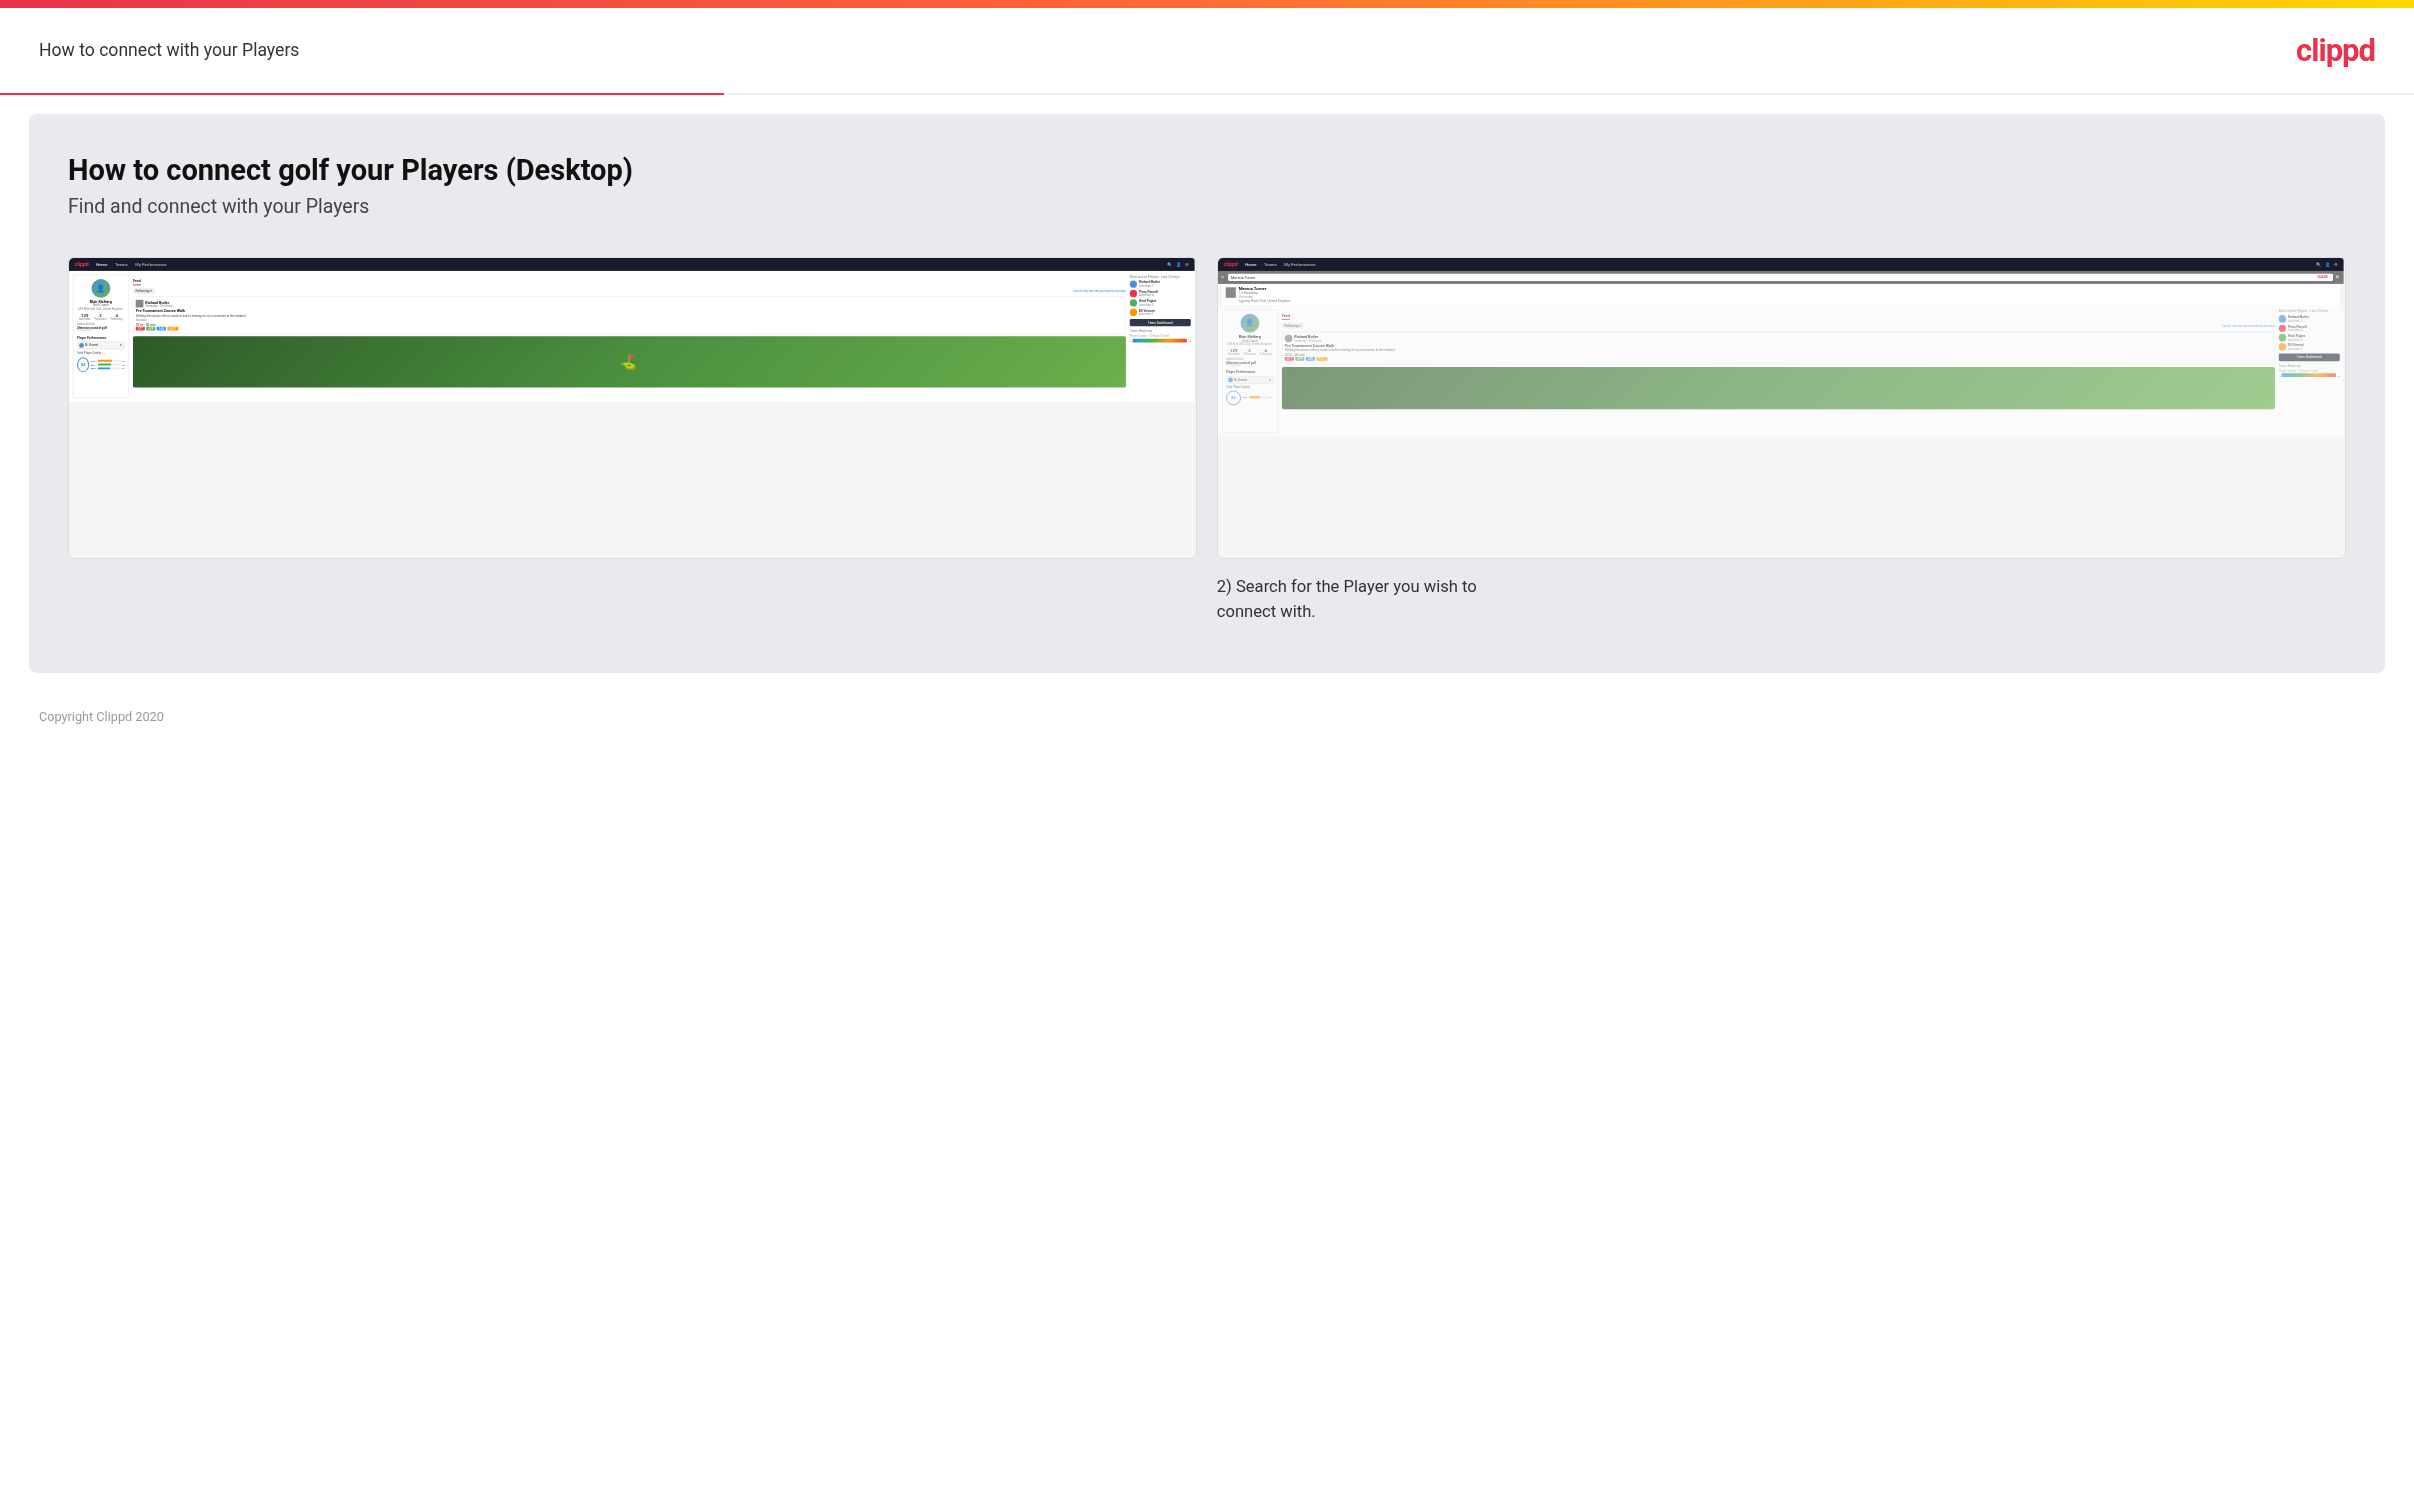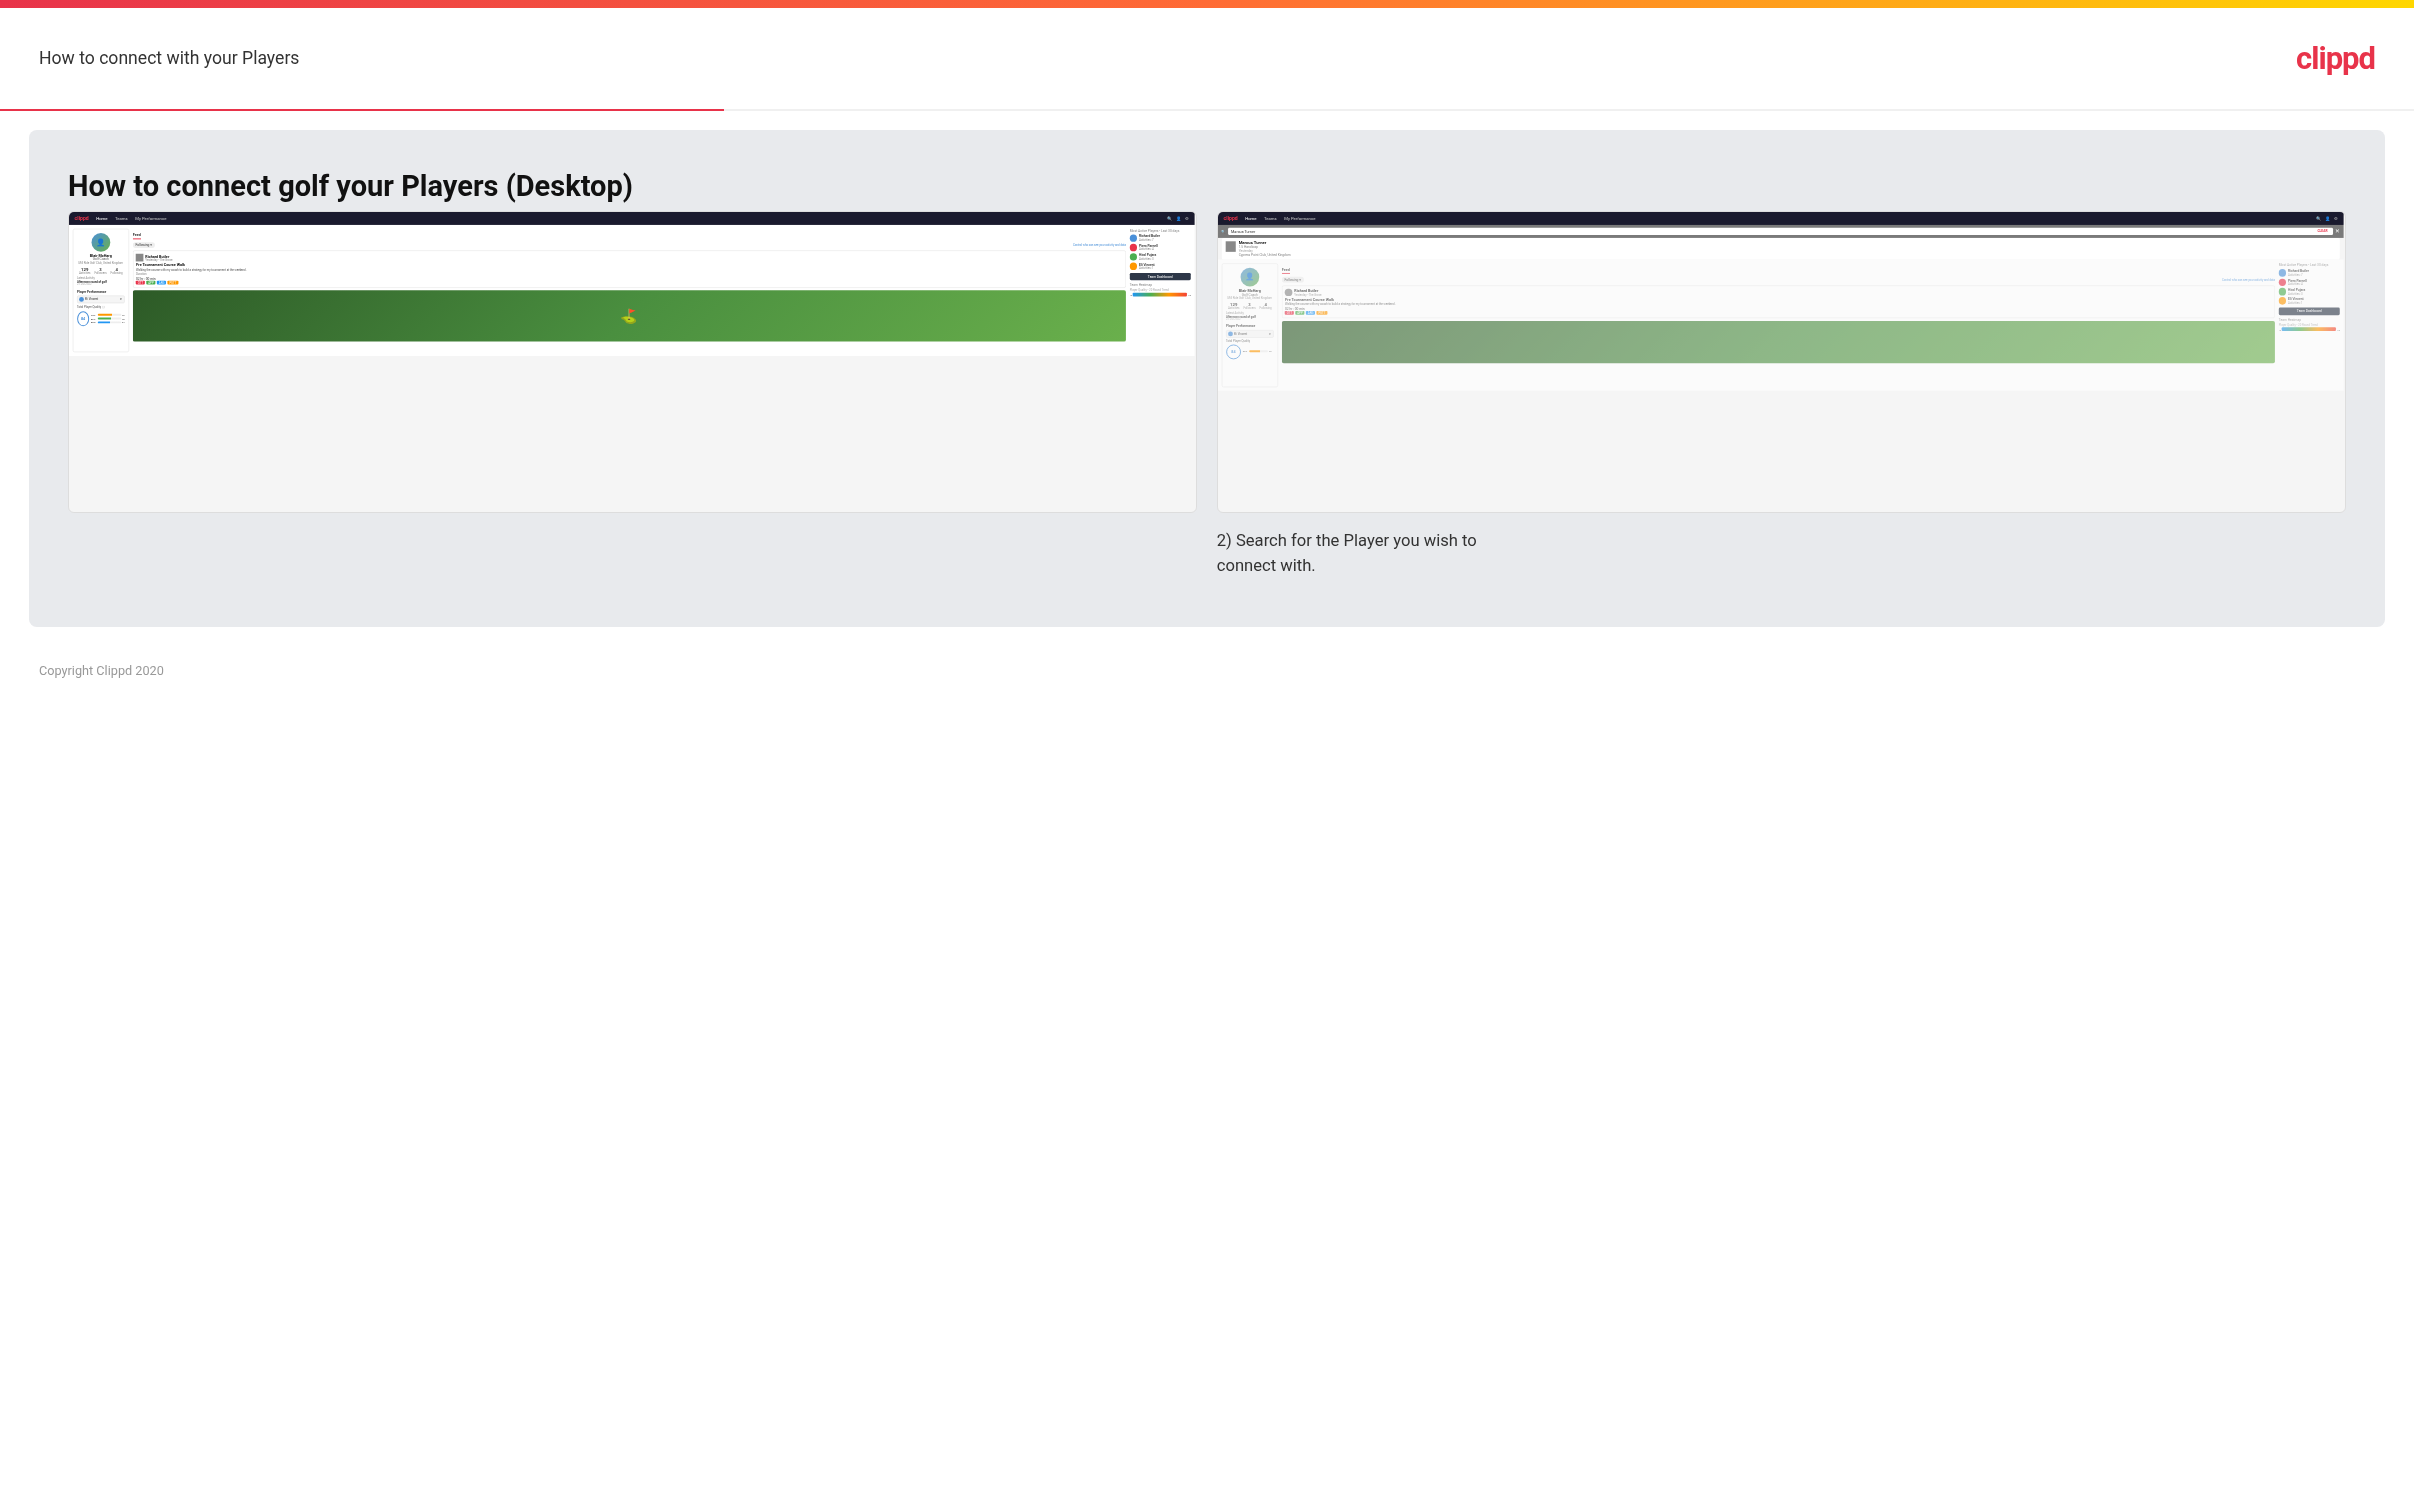--- a/index.html
+++ b/index.html
@@ -14,21 +14,21 @@
     .top-bar {
       height: 7.8px;
       background: linear-gradient(to right, #e8334a, #ff6b35, #ffd700);
     }
 
     
     .header {
       display: flex;
       align-items: center;
       justify-content: space-between;
-      padding: 32px 39px;
+      padding: 24px 39px;
       background: #fff;
     }
     .header-title {
       font-size: 17.6px;
       font-weight: 400;
       color: #333;
     }
     .logo {
       font-size: 31px;
       font-weight: 700;
@@ -369,20 +369,21 @@
 
 <div class="header">
   <span class="header-title">How to connect with your Players</span>
   <span class="logo">clippd</span>
 </div>
 
 <div class="header-divider"></div>
 
 <div class="main-content">
   <div class="main-title">How to connect golf your Players (Desktop)</div>
+  <div class="main-subtitle">Find and connect with your Players</div>
 
   <div class="screenshots-row">
 
     <div class="screenshot-col">
       <div class="screenshot-box">
         <div class="mini-app">
 
           <div class="mini-nav">
             <span class="mini-logo">clippd</span>
             <span class="mini-nav-item active">Home</span>

